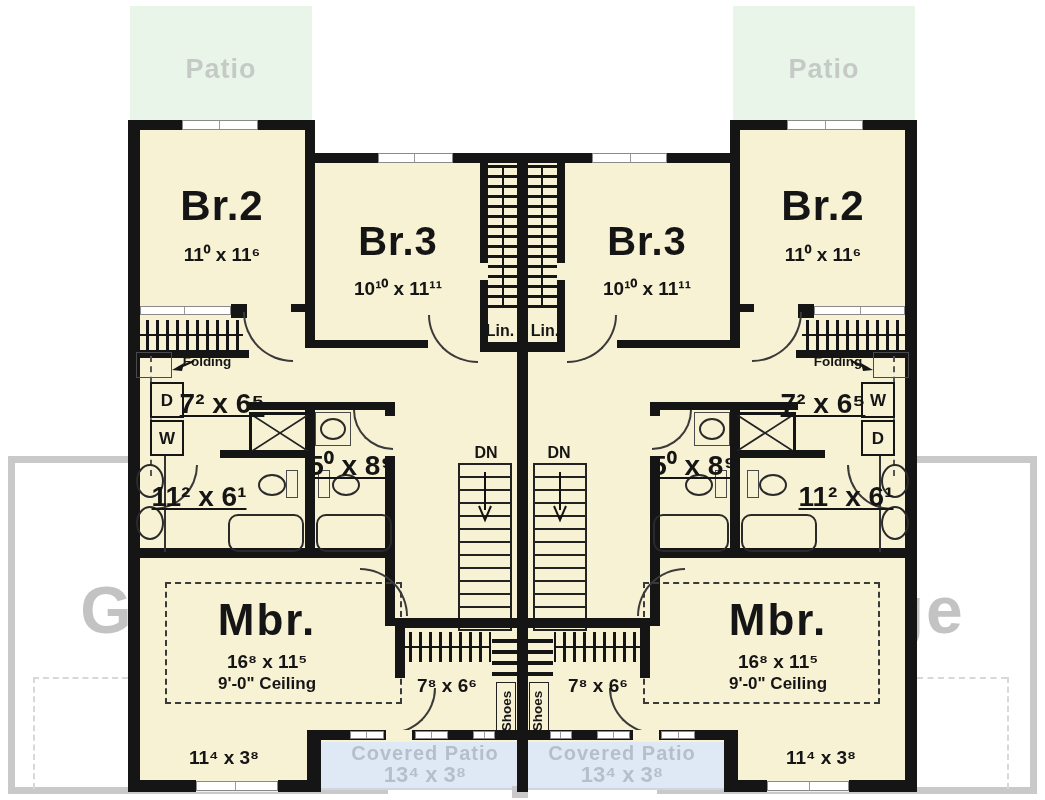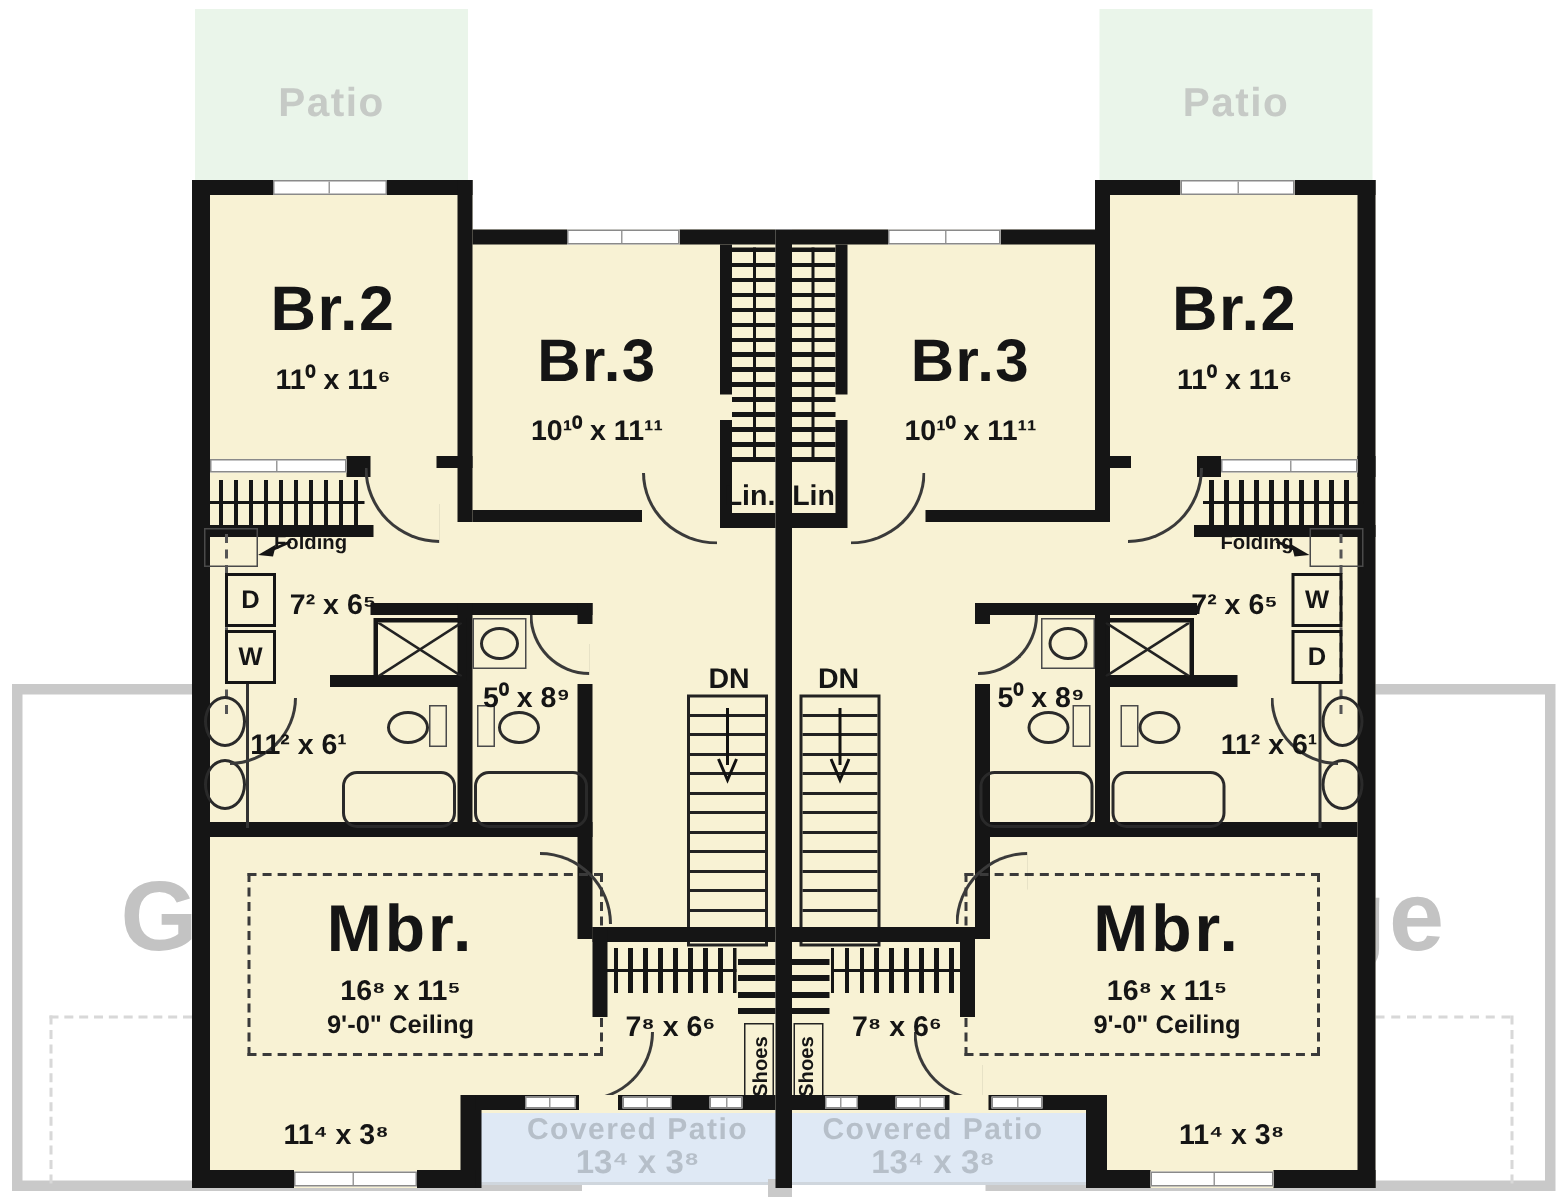--- a/index.html
+++ b/index.html
@@ -48,22 +48,22 @@
   
   .party{background:#151515;z-index:5;}
 
   
   .lbl{transform:translate(-50%,-50%);white-space:nowrap;z-index:6;line-height:1;}
   .lbl.vert{transform:translate(-50%,-50%) rotate(-90deg);}
   .room{font-size:42px;letter-spacing:1px;}
   .room-sm{font-size:40px;letter-spacing:1px;}
   .mbr{font-size:44px;letter-spacing:2px;}
   .dim{font-size:19px;}
-  .dim-lg{font-size:19px;}
-  .tag{font-size:19px;}
+  .dim-lg{font-size:28px;text-decoration:underline;}
+  .tag{font-size:16px;}
   .tag-sm{font-size:13.5px;}
   .dw{font-size:17px;}
   .ceil{font-size:17px;}
   .gray-t{color:#c6cac6;font-size:27px;letter-spacing:1px;}
   .cp-t{color:#b6bfc9;font-size:20px;letter-spacing:1px;}
   .cp-d{color:#b6bfc9;font-size:22px;}
 </style>
 </head>
 <body>
 

